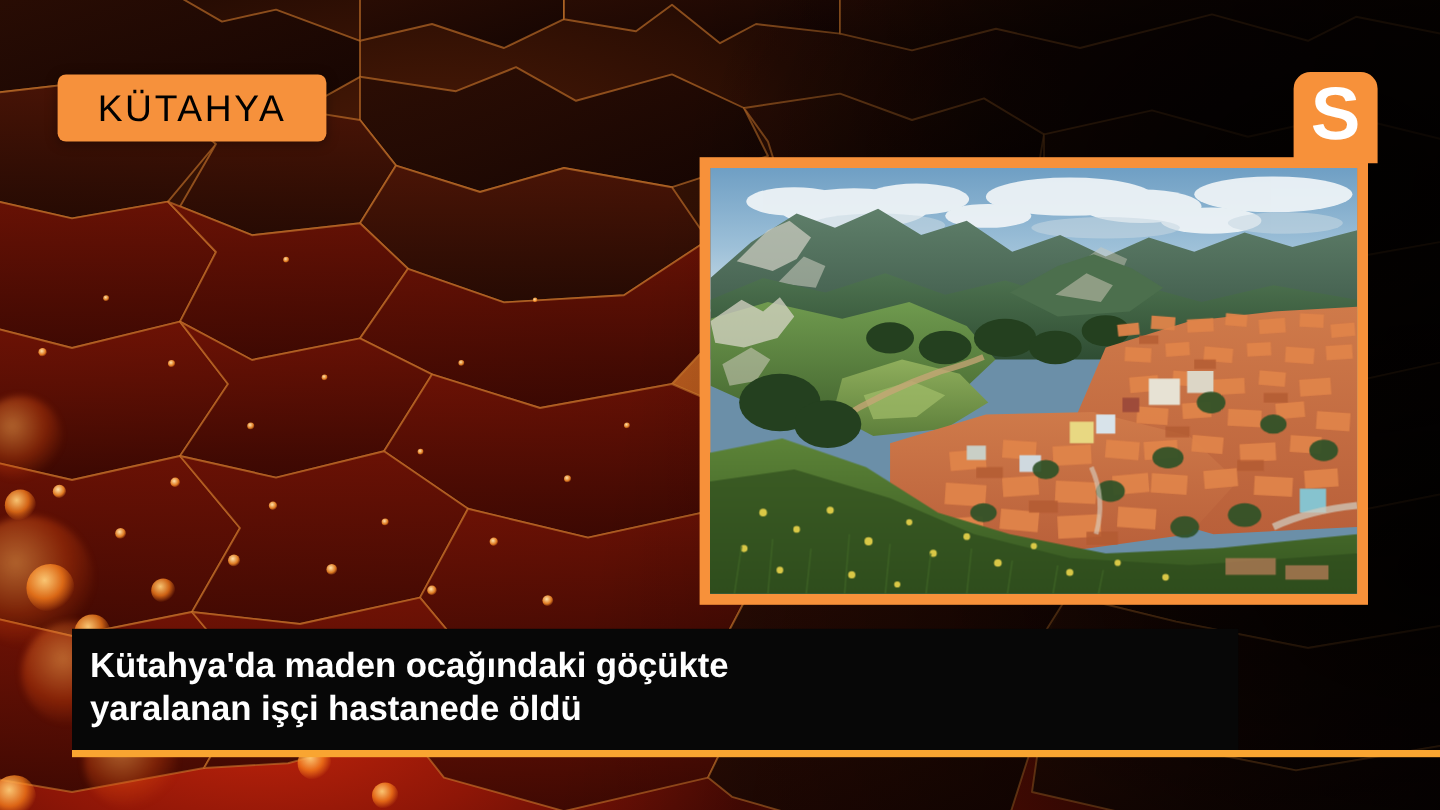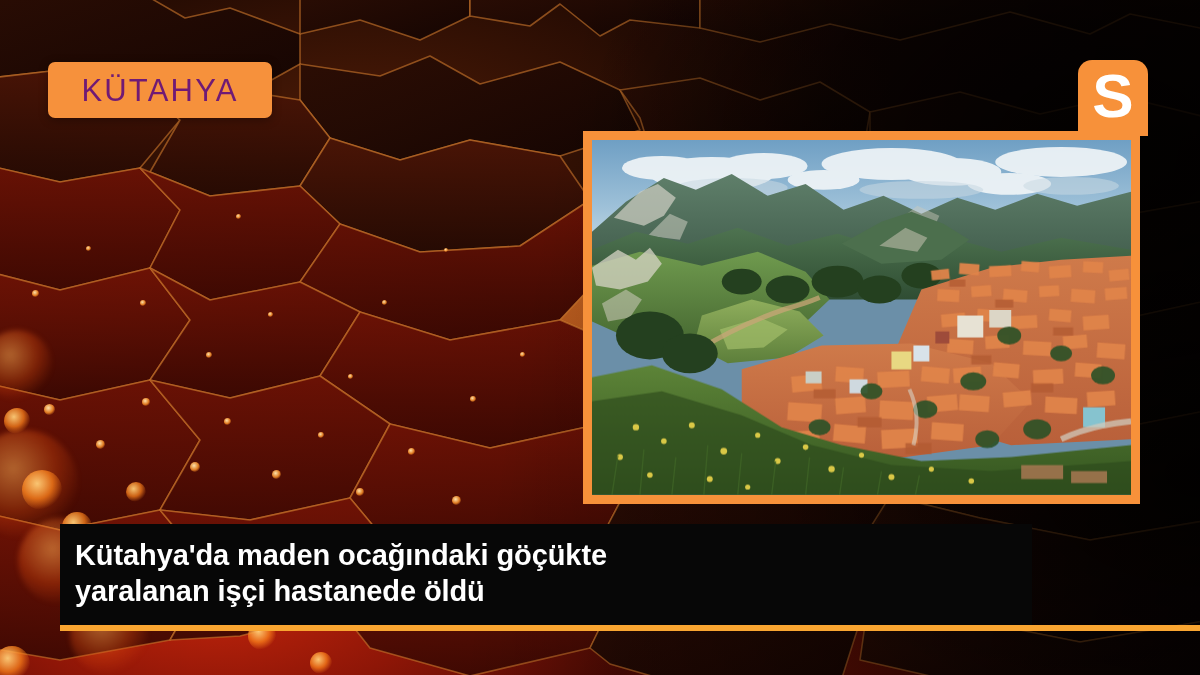--- a/index.html
+++ b/index.html
@@ -79,21 +79,21 @@
     width: 224px;
     height: 56px;
     border-radius: 7px;
     background: #f6913c;
     display: flex;
     align-items: center;
     justify-content: center;
     box-shadow: 0 2px 10px rgba(0,0,0,.35);
   }
   .city-badge span {
-    color: #701a75;
+    color: #000000;
     font-size: 31px;
     font-weight: 400;
     letter-spacing: 2.2px;
     line-height: 1;
     font-family: "Liberation Sans", sans-serif;
   }
 
   
   .logo-s {
     position: absolute;

